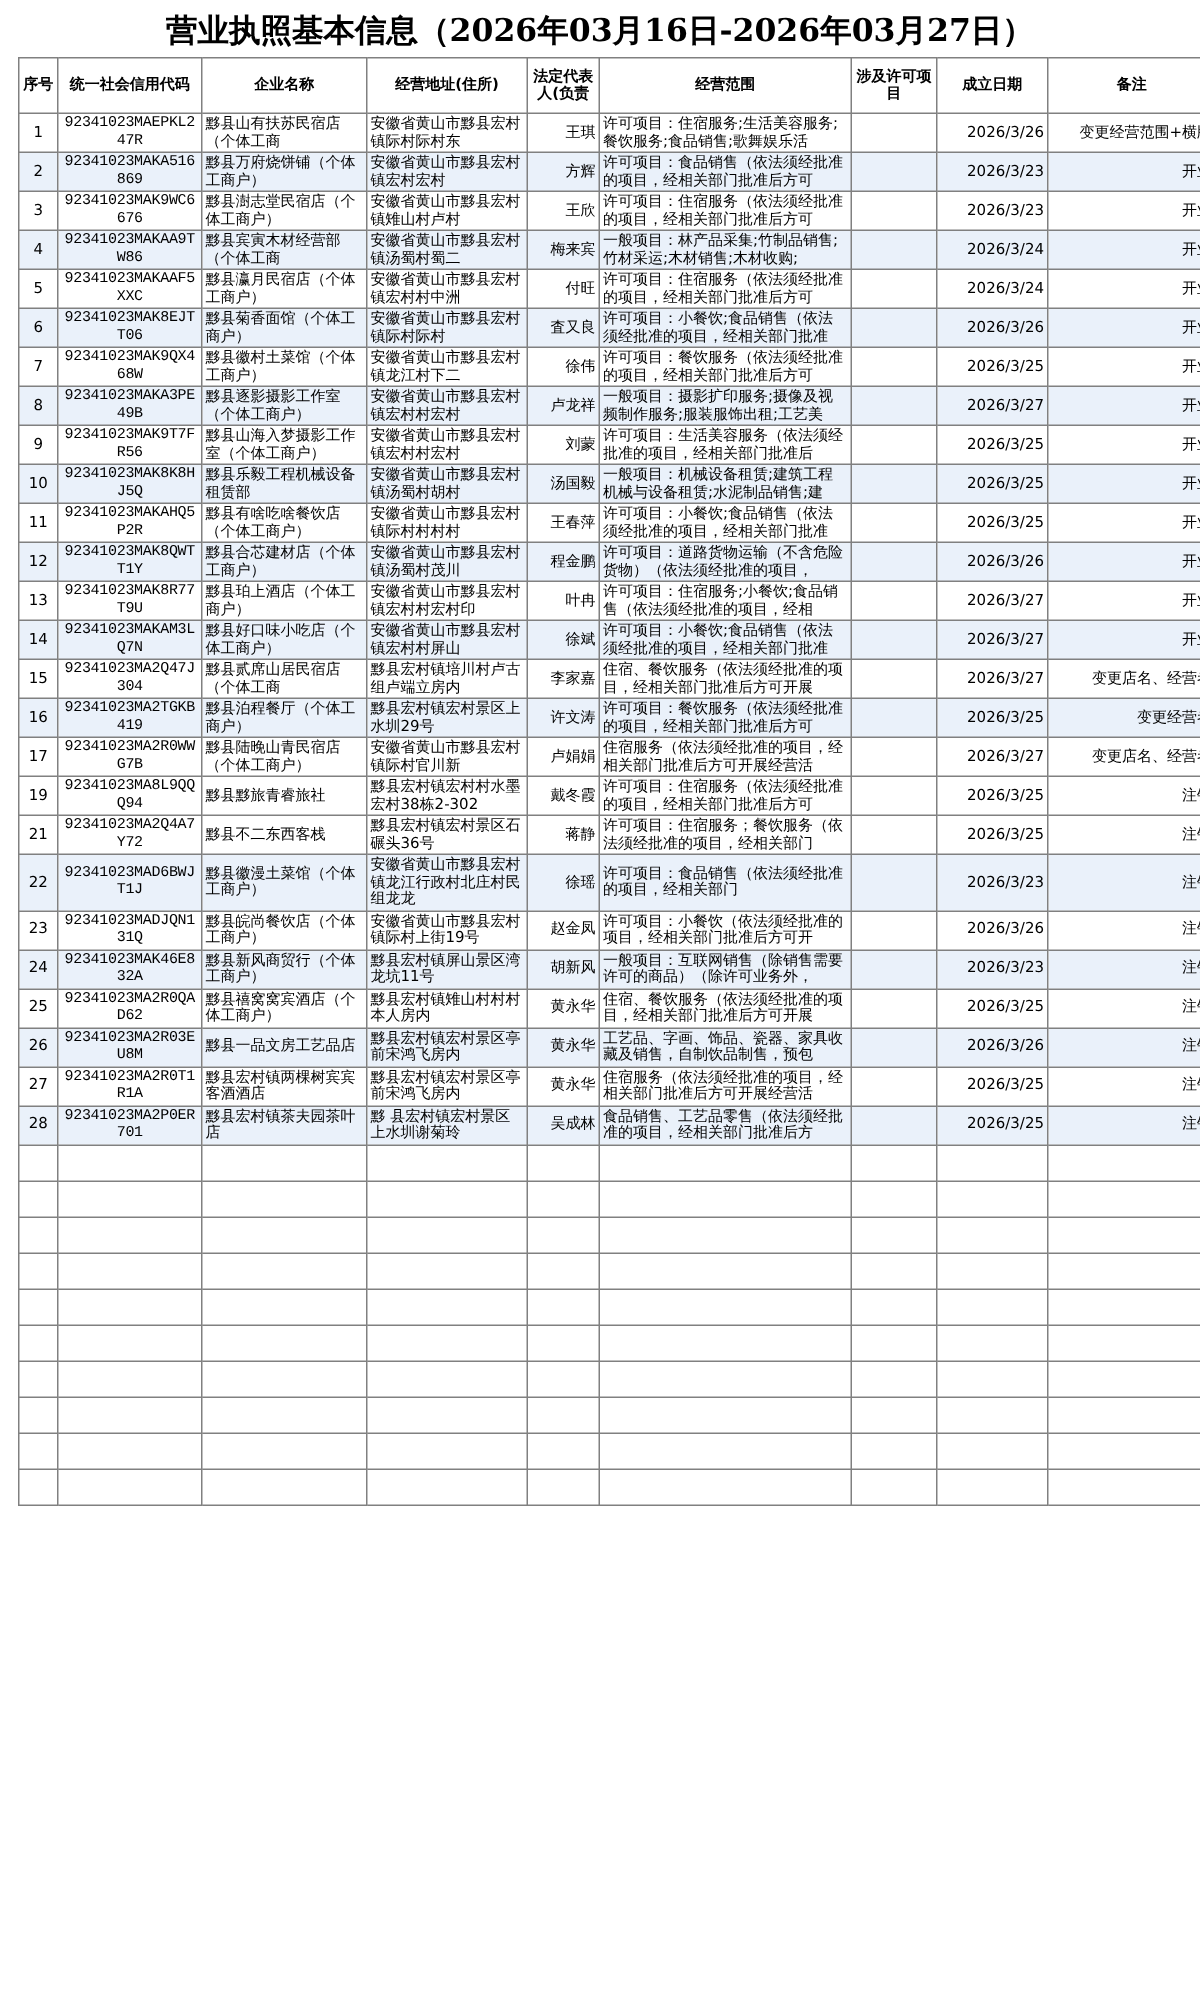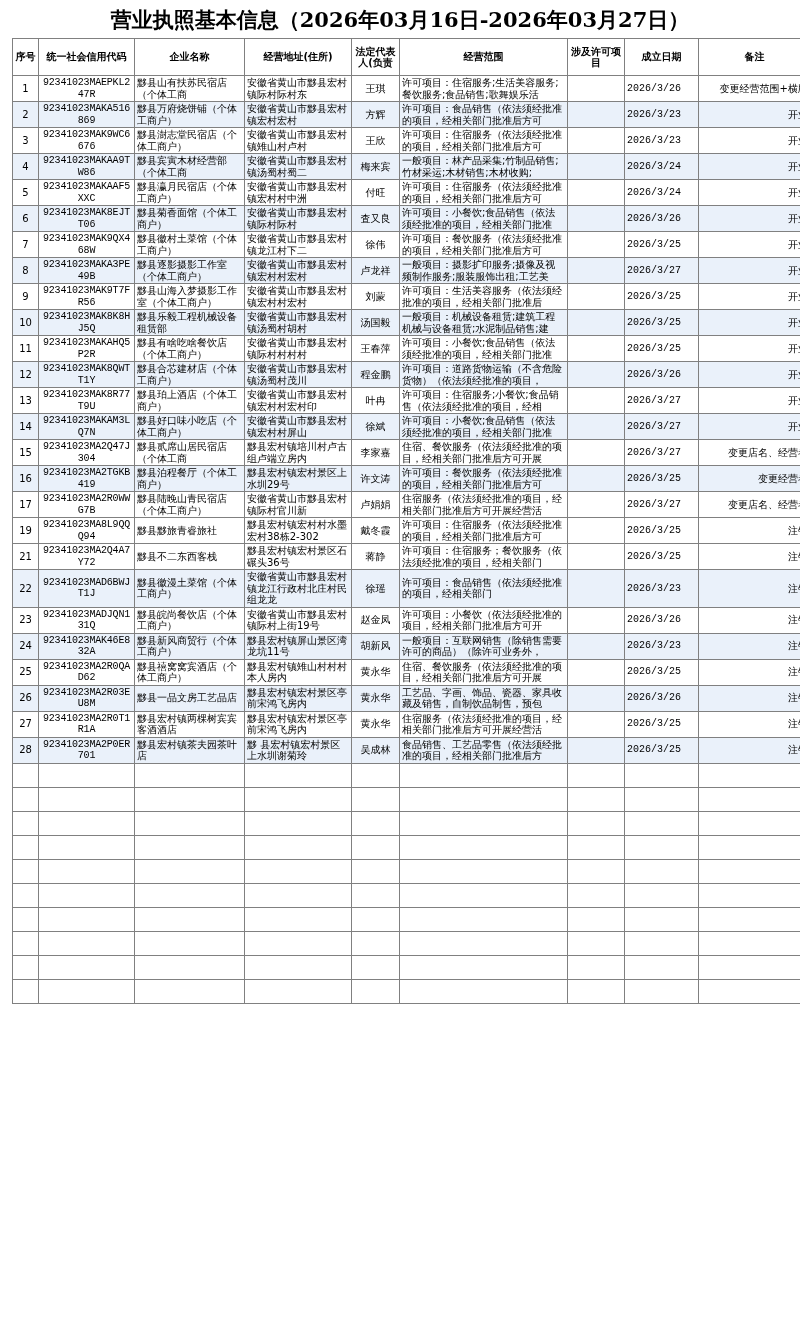--- a/index.html
+++ b/index.html
@@ -55,24 +55,24 @@
   }
   td.c-code {
     text-align: center;
     font-family: Liberation Mono, monospace;
     font-size: 10px;
     letter-spacing: -0.2px;
     line-height: 1.2;
   }
   td.c-name { text-align: left; }
   td.c-addr { text-align: left; }
-  td.c-rep  { text-align: center; font-size: 11px; }
+  td.c-rep  { text-align: right; font-size: 11px; }
   td.c-scope { text-align: left; line-height: 1.2; }
   td.c-permit { text-align: center; }
-  td.c-date { font-size: 10px; padding-right: 4px; font-family: Liberation Mono, monospace; }
+  td.c-date { text-align: right; font-size: 10px; padding-right: 4px; }
   td.c-note { text-align: right; padding-left: 4px; }
   tr.alt td { background: #eaf1fa; }
   tr.blank td { height: 21px; background: #ffffff; }
 </style>
 </head>
 <body>
 
 <div class="page">
 
   <div class="doc-title">营业执照基本信息（2026年03月16日-2026年03月27日）</div>

